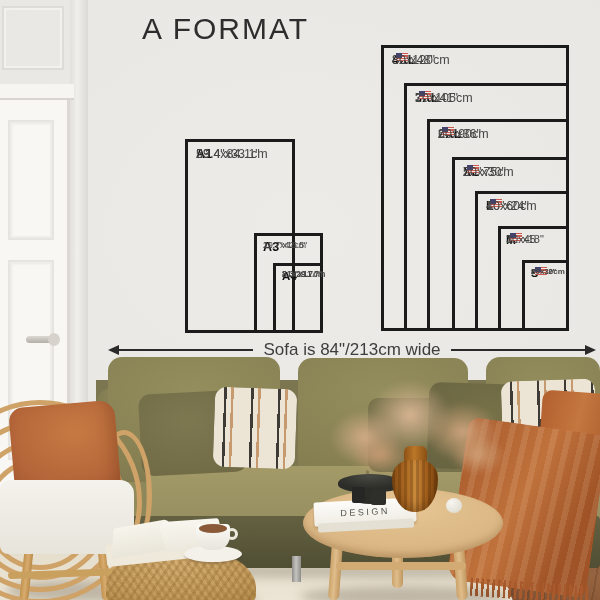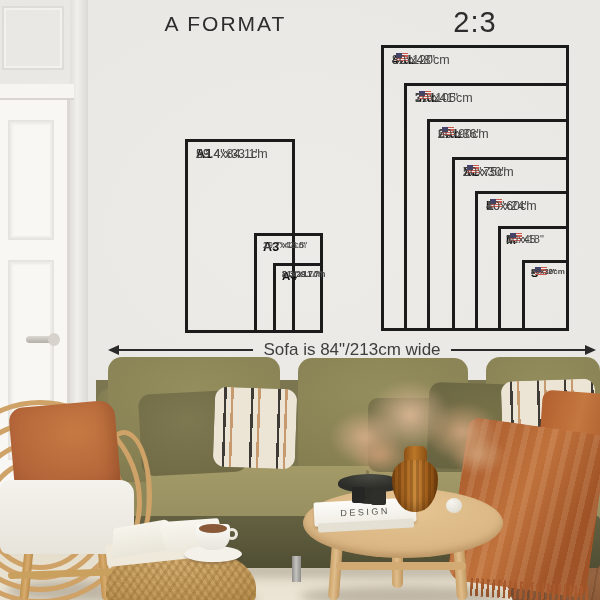--- a/index.html
+++ b/index.html
@@ -136,21 +136,21 @@
     background:repeating-linear-gradient(90deg, rgba(70,35,5,.25) 0 3px, rgba(0,0,0,0) 3px 6px),
                linear-gradient(90deg,#8d5116,#b06d24 35%,#ca8a3c 50%,#a25f1b 75%,#7c450f);
     box-shadow:inset 0 -5px 8px rgba(60,30,0,.3);}
   #vase-neck{left:404px;top:446px;width:23px;height:17px;z-index:13;border-radius:6px 6px 0 0;
     background:linear-gradient(90deg,#8d5116,#bb7728 45%,#8a4f14);}
   #ball{left:446px;top:498px;width:16px;height:15px;border-radius:50%;z-index:13;
     background:radial-gradient(100% 100% at 35% 30%, #f7f5ef, #d9d5c9);}
 
   
   .ctitle{z-index:7;text-align:center;color:#2d2d2d;font-weight:400;}
-  #titleL{left:128px;top:12px;width:195px;font-size:21px;letter-spacing:2px;}
+  #titleL{left:128px;top:12px;width:195px;font-size:30px;letter-spacing:2px;}
   #titleR{left:381px;top:6px;width:188px;font-size:29px;letter-spacing:1px;}
   .szbox{border:3px solid #1b1b1b;z-index:7;}
   .szlab{position:relative;display:flex;gap:5px;padding:5px 0 0 8px;white-space:nowrap;}
   .szlab b{position:static;font-size:12.5px;color:#101010;letter-spacing:.2px;}
   .szlab .dims{position:static;font-size:12.5px;color:#474747;line-height:1.16;}
   .dims .l1{position:static;display:block;}
   .dims .l2{position:static;display:block;}
   .flag{position:static;display:inline-block;width:12px;height:8px;margin-left:4px;vertical-align:0.5px;
     background:repeating-linear-gradient(180deg,#cc5a50 0 1.2px,#f2efe9 1.2px 2.4px);position:relative;}
   .flag::before{content:"";position:absolute;left:0;top:0;width:5.5px;height:4.5px;background:#44436e;}
@@ -300,21 +300,20 @@
   <div id="a4" class="szbox stack a4sz">
     <div class="szlab">
         <b>A4</b>
         <span class="dims">
           <span class="l1">8.3"x11.7"</span>
           <span class="l2">21x29.7cm</span>
         </span>
       </div>
   </div>
 
-  <div id="titleR" class="ctitle">2:3</div>
   <div id="b4xl" class="szbox">
     <div class="szlab">
         <b>4XL</b>
         <span class="dims">
           <span class="l1">
             <span>32"x48"</span>
             <i class="flag"></i>
           </span>
           <span class="l2">80x120cm</span>
         </span>

